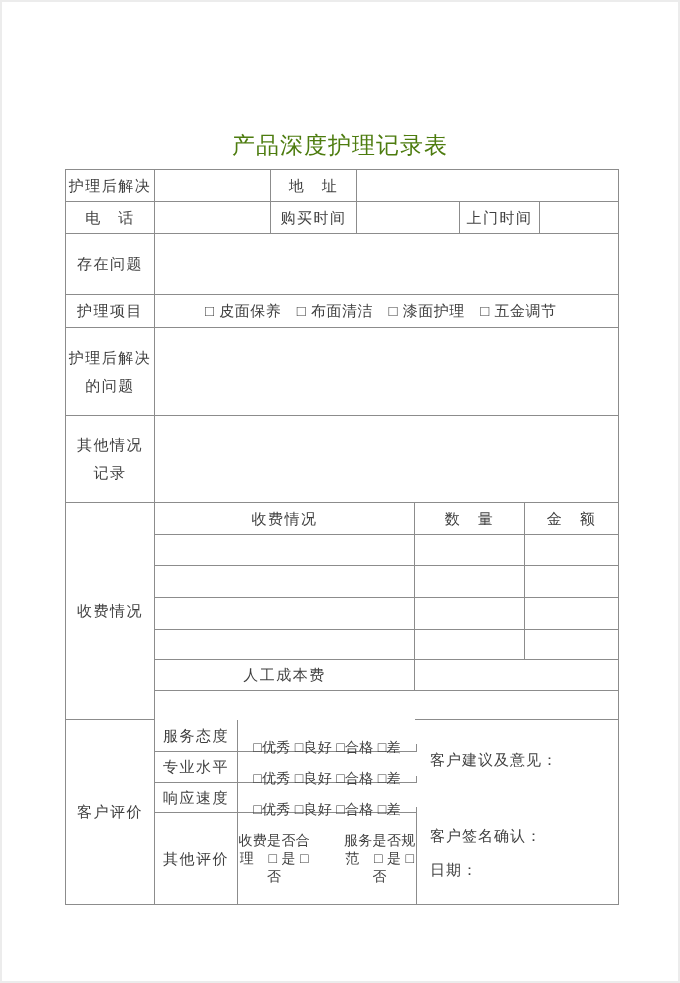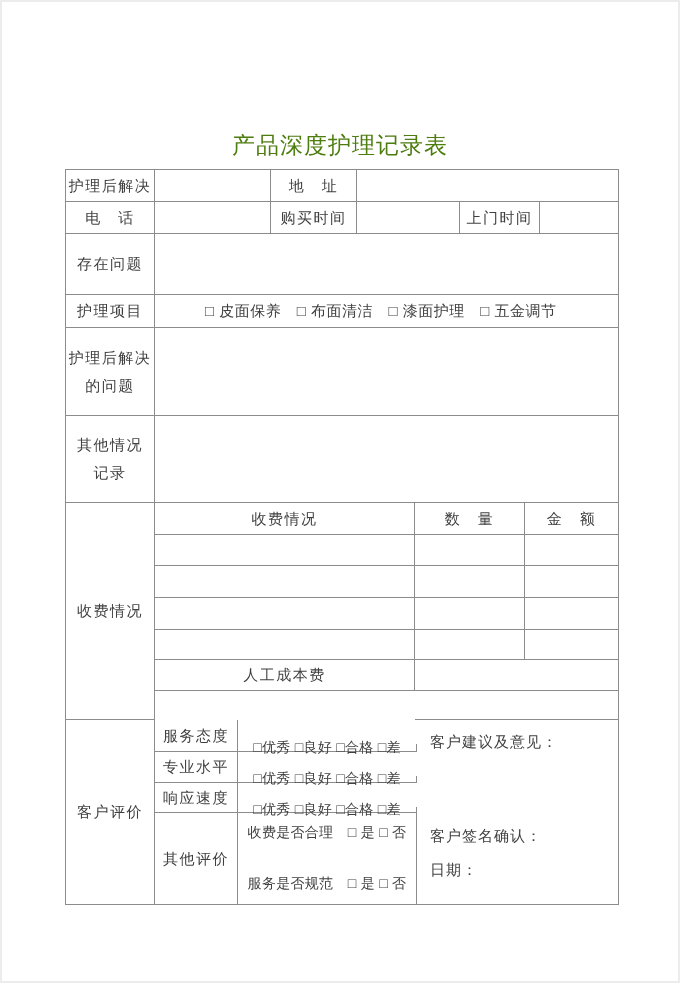--- a/index.html
+++ b/index.html
@@ -46,25 +46,25 @@
     padding-left:50px;font-size:15px;letter-spacing:.5px;
   }
   .copt{
     display:flex;align-items:center;justify-content:center;
     font-size:14px;letter-spacing:.3px;margin-top:24px;
   }
   .rowspan7{grid-row:1/8;grid-column:1;}
   .rowspan4{grid-row:1/5;grid-column:1;}
   .span34{grid-column:3/5;}
   .rightcell{grid-column:4;grid-row:1/5;position:relative;font-size:15px;letter-spacing:1px;}
-  .rightcell .sug{position:absolute;left:13px;top:13px;}
+  .rightcell .sug{position:absolute;left:13px;top:31px;}
   .rightcell .sig{position:absolute;left:13px;top:107px;}
   .rightcell .date{position:absolute;left:13px;top:141px;}
   .otherbox{
-    display:flex;flex-direction:column;align-items:center;justify-content:center;
+    display:flex;flex-direction:row;align-items:center;justify-content:center;
     gap:33px;font-size:14px;letter-spacing:.3px;text-align:center;
   }
 </style>
 </head>
 <body>
 
 <div class="page">
   <div class="title">产品深度护理记录表</div>
 
   <div class="form">

